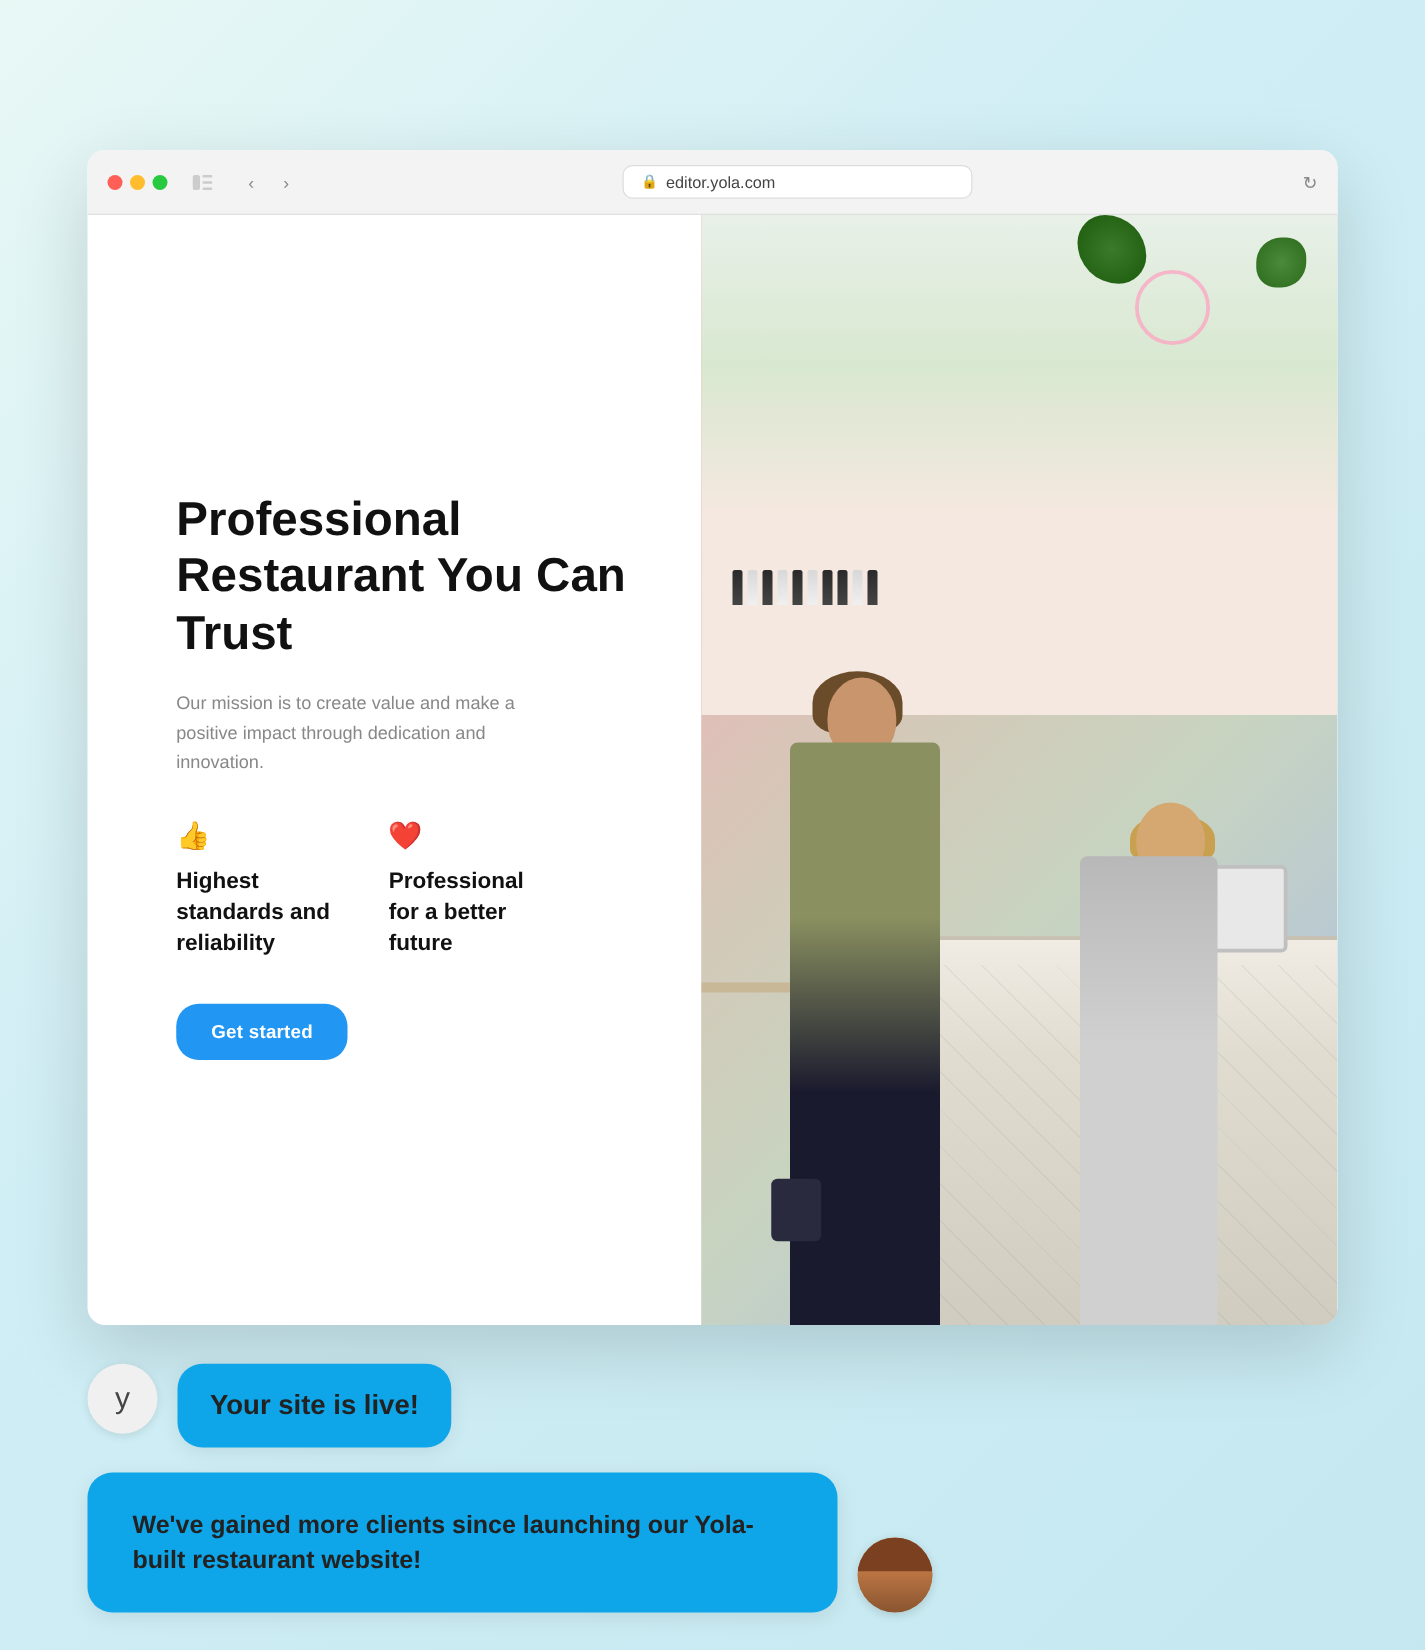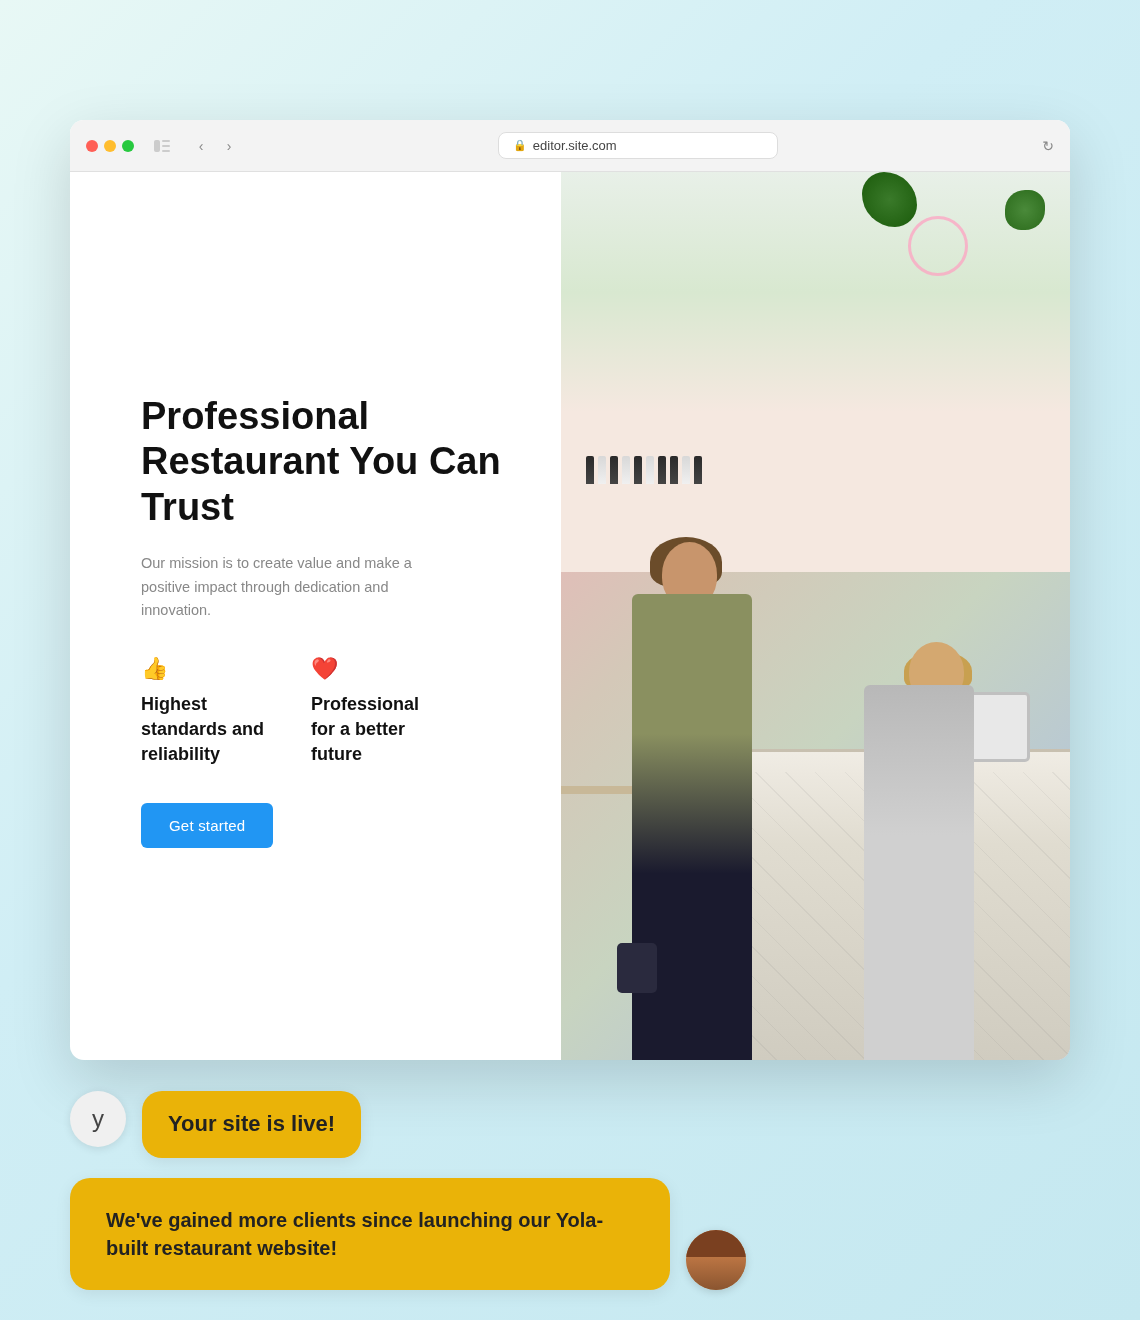--- a/index.html
+++ b/index.html
@@ -172,24 +172,24 @@
       font-weight: 700;
       color: #111;
       line-height: 1.4;
       max-width: 130px;
     }
 
     .cta-button {
       background: #2196f3;
       color: #fff;
       border: none;
-      border-radius: 6px;
+      border-radius: 18px;
       padding: 14px 28px;
       font-size: 15px;
-      font-weight: 400;
+      font-weight: 700;
       cursor: pointer;
       width: fit-content;
       letter-spacing: 0.2px;
     }
 
     
     .right-panel {
       width: 52%;
       overflow: hidden;
       background: #e8d5d5;
@@ -438,21 +438,21 @@
       align-items: center;
       justify-content: center;
       font-size: 24px;
       font-weight: 300;
       color: #444;
       flex-shrink: 0;
       box-shadow: 0 2px 8px rgba(0,0,0,0.1);
     }
 
     .chat-bubble {
-      background: #eab308;
+      background: #0ea5e9;
       border-radius: 20px;
       padding: 18px 26px;
       box-shadow: 0 4px 16px rgba(0,0,0,0.08);
       max-width: 600px;
     }
 
     .chat-bubble.large {
       padding: 28px 36px;
     }
 
@@ -531,21 +531,21 @@
         <rect x="8" y="10" width="8" height="2" rx="1" fill="#ccc"></rect>
       </svg>
     </div>
     <div class="browser-controls">
       <button class="browser-btn">‹</button>
       <button class="browser-btn">›</button>
     </div>
     <div class="address-bar-wrapper">
       <div class="address-bar">
         <span class="lock-icon">🔒</span>
-        <span>editor.site.com</span>
+        <span>editor.yola.com</span>
       </div>
     </div>
     <button class="reload-btn">↻</button>
   </div>
 
   <div class="browser-content">
 
     <div class="left-panel">
       <h1 class="main-heading">Professional Restaurant You Can Trust</h1>
       <p class="main-description">Our mission is to create value and make a positive impact through dedication and innovation.</p>

